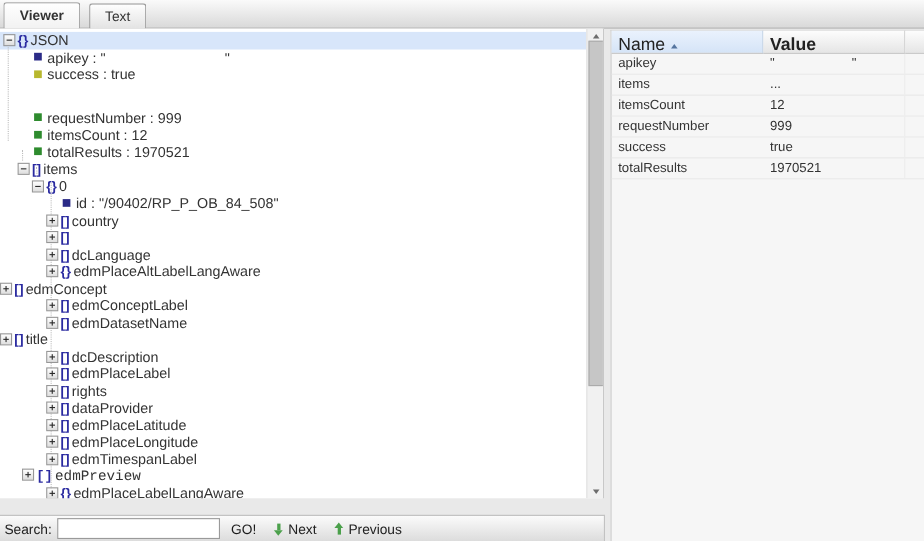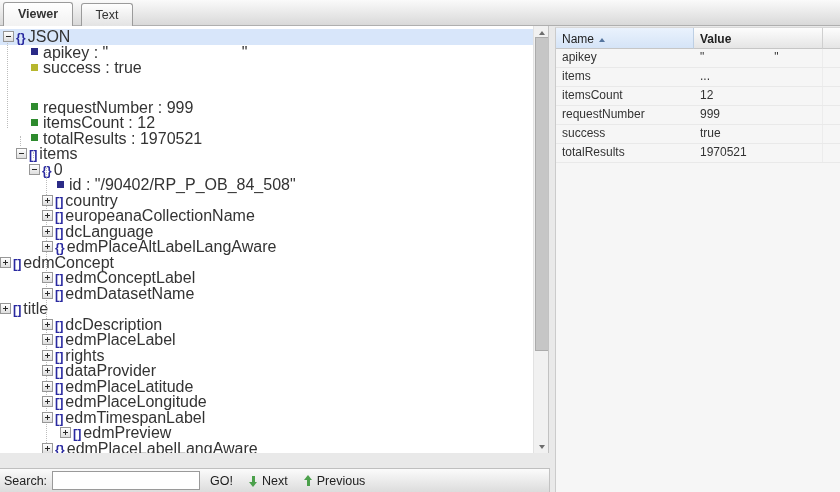--- a/index.html
+++ b/index.html
@@ -22,21 +22,21 @@
     border-radius:3px 3px 0 0;cursor:default;vertical-align:bottom;
   }
   .tab.active{font-weight:bold;background:linear-gradient(#ffffff,#f2f2f2);padding-bottom:5px;}
   
   .tree-panel{
     position:absolute;left:0;top:26px;width:549px;height:427px;
     background:#fff;border-right:1px solid #c2c2c2;box-sizing:border-box;overflow:hidden;
   }
   .tree{
     position:absolute;left:0;top:0;width:533px;height:427px;overflow:hidden;
-    font-size:16px;color:#333;
+    font-size:13px;color:#333;
   }
   .tree-row{height:15.5px;line-height:15.5px;white-space:nowrap;}
   .tree-row.selected{background:#d8e6fa;}
   .toggle{
     display:inline-block;width:9px;height:9px;box-sizing:content-box;
     border:1px solid #979797;background:linear-gradient(#ffffff,#dedede);
     margin:0 2px 2px 0;vertical-align:middle;position:relative;
   }
   .toggle::before{content:"";position:absolute;left:2px;right:2px;top:4px;height:1px;background:#2a2a2a;}
   .toggle-collapsed::after{content:"";position:absolute;top:2px;bottom:2px;left:4px;width:1px;background:#2a2a2a;}
@@ -87,21 +87,21 @@
   .garrow.down .head{top:7px;border-top:5px solid #4ba04b;}
   .garrow.up .stem{bottom:1px;}
   .garrow.up .head{bottom:7px;border-bottom:5px solid #4ba04b;}
   
   .grid-panel{
     position:absolute;left:555px;top:27px;width:285px;height:465px;
     background:#f6f6f6;border-left:1px solid #cbcbcb;border-top:1px solid #d8d8d8;box-sizing:border-box;
   }
   .grid-header{display:flex;height:21px;}
   .hcell{
-    box-sizing:border-box;padding:4px 0 0 6px;font-size:12px;color:#222;
+    box-sizing:border-box;padding:4px 0 0 6px;font-size:16px;color:#222;
     background:linear-gradient(#fdfdfd,#e5e5e5);
     border-right:1px solid #cfcfcf;border-bottom:1px solid #c6c6c6;
     white-space:nowrap;overflow:hidden;
   }
   .hcell.sorted{background:linear-gradient(#eaf2fd,#d5e4f7);border-right-color:#bdcfe4;}
   .hcell-name{width:138px;}
   .hcell-value{width:129px;font-weight:bold;}
   .hcell-fill{flex:1;border-right:none;}
   .sort-arrow{
     display:inline-block;width:0;height:0;margin:0 0 1px 5px;
@@ -152,21 +152,21 @@
       <div class="tree-row" style="padding-left: 29px;">
         <span class="toggle toggle-expanded"></span><span class="nicon icon-object"></span><span class="nlabel">0</span>
       </div>
       <div class="tree-row" style="padding-left: 42px;">
         <span class="toggle toggle-leaf"></span><span class="nicon icon-string"></span><span class="nlabel">id</span><span class="nsep"> : </span><span class="nvalue">"/90402/RP_P_OB_84_508"</span>
       </div>
       <div class="tree-row" style="padding-left: 42px;">
         <span class="toggle toggle-collapsed"></span><span class="nicon icon-array"></span><span class="nlabel">country</span>
       </div>
       <div class="tree-row" style="padding-left: 42px;">
-        <span class="toggle toggle-collapsed"></span><span class="nicon icon-array"></span><span class="nlabel">europeanaCollectionName</span>
+        <span class="toggle toggle-collapsed"></span><span class="nicon icon-array"></span>
       </div>
       <div class="tree-row" style="padding-left: 42px;">
         <span class="toggle toggle-collapsed"></span><span class="nicon icon-array"></span><span class="nlabel">dcLanguage</span>
       </div>
       <div class="tree-row" style="padding-left: 42px;">
         <span class="toggle toggle-collapsed"></span><span class="nicon icon-object"></span><span class="nlabel">edmPlaceAltLabelLangAware</span>
       </div>
       <div class="tree-row" style="">
         <span class="toggle toggle-collapsed"></span><span class="nicon icon-array"></span><span class="nlabel">edmConcept</span>
       </div>
@@ -193,21 +193,21 @@
       </div>
       <div class="tree-row" style="padding-left: 42px;">
         <span class="toggle toggle-collapsed"></span><span class="nicon icon-array"></span><span class="nlabel">edmPlaceLatitude</span>
       </div>
       <div class="tree-row" style="padding-left: 42px;">
         <span class="toggle toggle-collapsed"></span><span class="nicon icon-array"></span><span class="nlabel">edmPlaceLongitude</span>
       </div>
       <div class="tree-row" style="padding-left: 42px;">
         <span class="toggle toggle-collapsed"></span><span class="nicon icon-array"></span><span class="nlabel">edmTimespanLabel</span>
       </div>
-      <div class="tree-row" style="padding-left: 60px;">
+      <div class="tree-row" style="padding-left: 20px; font-family: Liberation Mono, monospace;">
         <span class="toggle toggle-collapsed"></span><span class="nicon icon-array"></span><span class="nlabel">edmPreview</span>
       </div>
       <div class="tree-row" style="padding-left: 42px;">
         <span class="toggle toggle-collapsed"></span><span class="nicon icon-object"></span><span class="nlabel">edmPlaceLabelLangAware</span>
       </div>
     </div>
   <div class="vscroll">
     <div class="sbtn" style="top:0;">
         <div class="tri tri-up"></div>
       </div>

